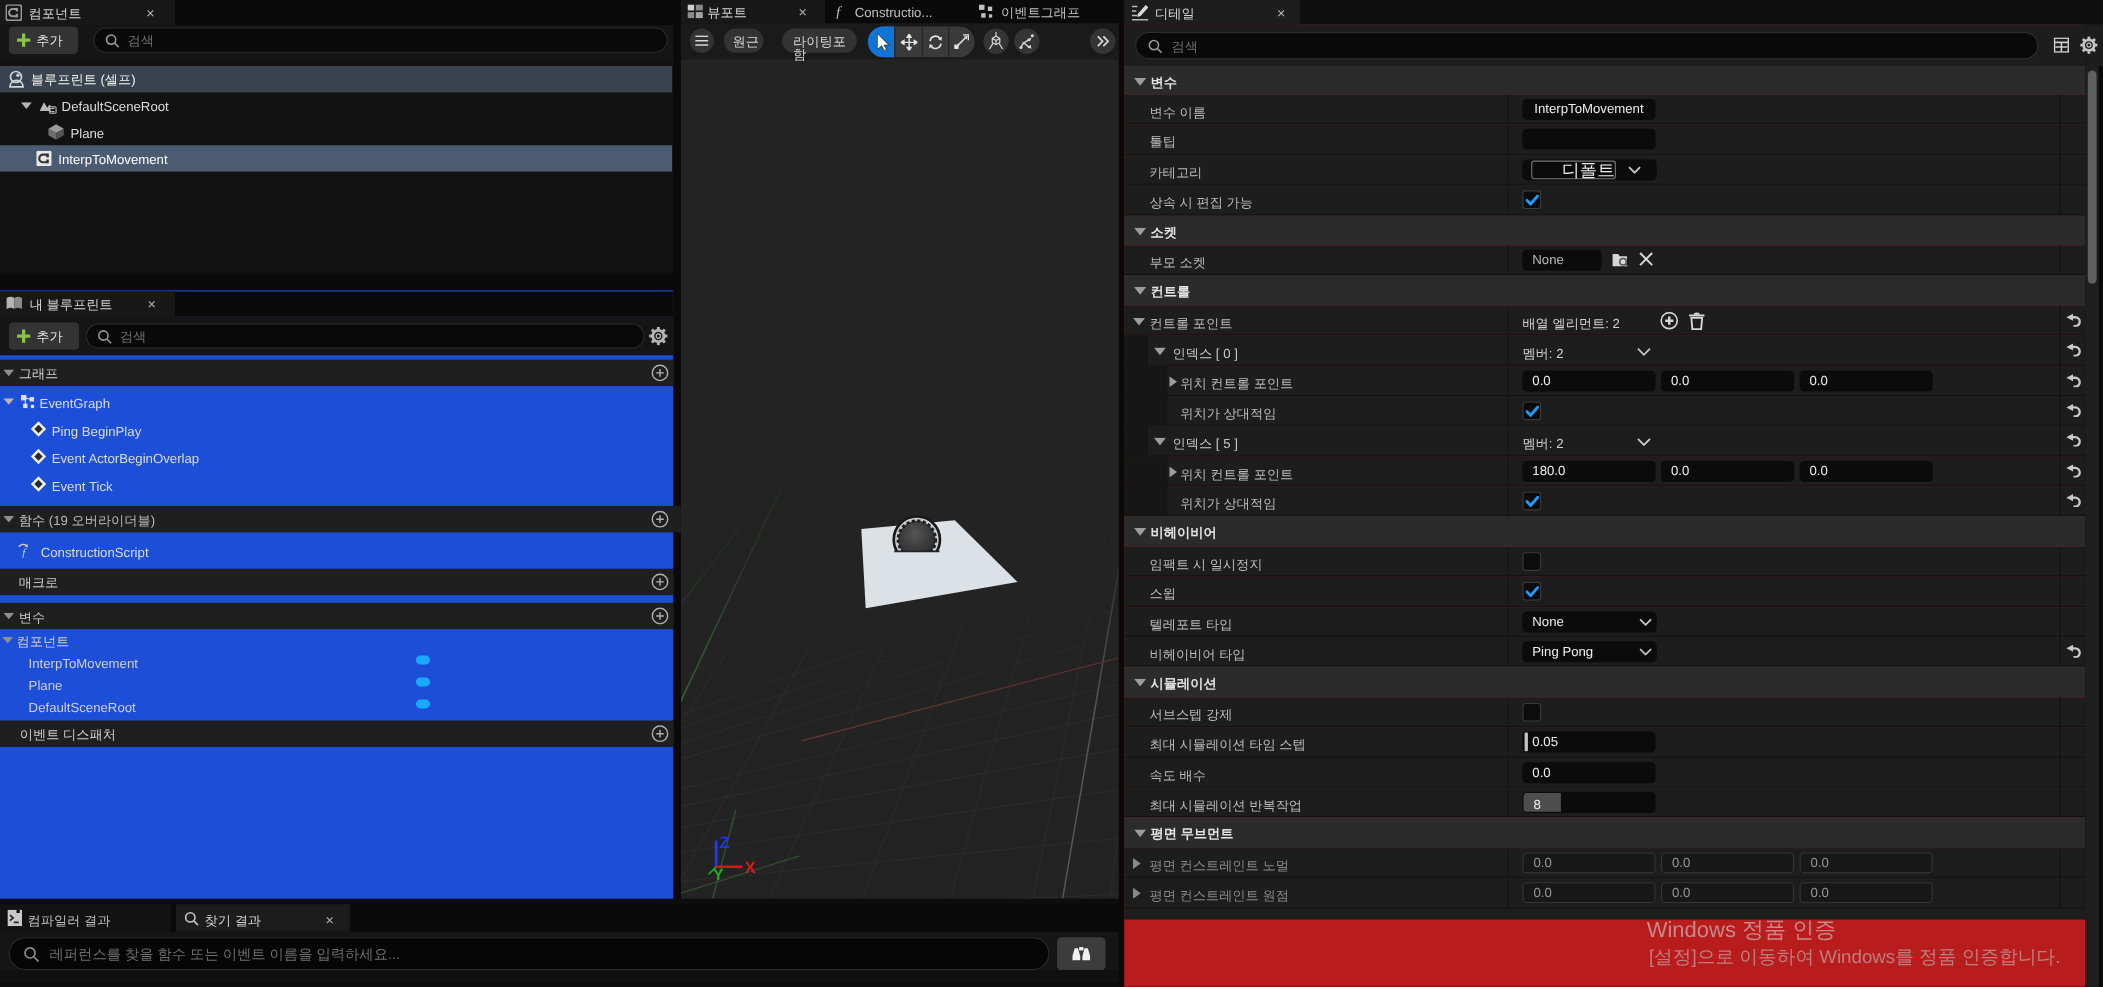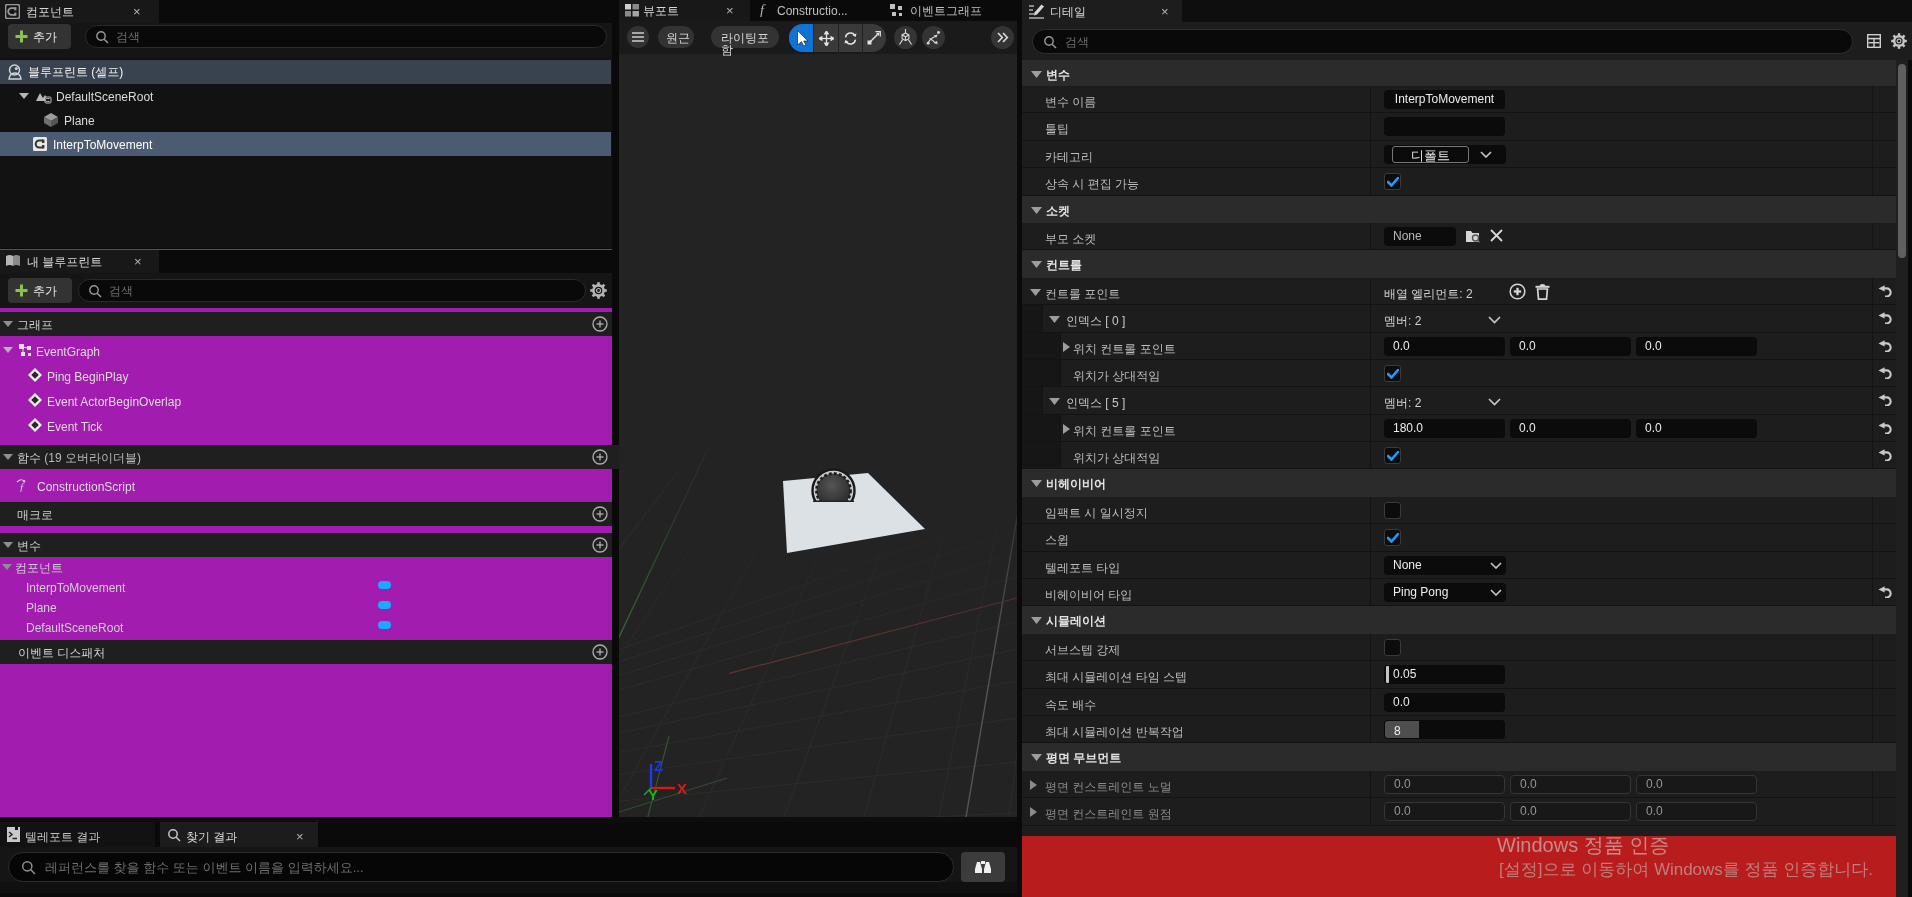--- a/index.html
+++ b/index.html
@@ -82,21 +82,21 @@
     <svg class="abs" style="left:33px;top:5px" width="14" height="14" viewBox="0 0 14 14">
         <rect x="0" y="0" width="14" height="14" rx="1.5" fill="#e8e8e8"></rect>
         <path d="M10 3.5H6.2a3.5 3.5 0 100 7H10" fill="none" stroke="#353535" stroke-width="2"></path>
         <rect x="9" y="2.6" width="2.4" height="3.4" fill="#353535"></rect>
         <rect x="9" y="8" width="2.4" height="3.4" fill="#353535"></rect>
       </svg>
     <span class="abs txt" style="left:53px;top:7px;color:#ffffff">InterpToMovement</span>
   </div>
 </div>
 
-<div class="abs" id="bp" style="left:0;top:249px;width:612px;height:569px;background:#a21caf">
+<div class="abs" id="bp" style="left:0;top:264px;width:612px;height:569px;background:#1d4ed8">
 
   <div class="abs" style="left:0;top:1px;width:612px;height:23px;background:#0a0a0a"></div>
   <div class="abs" style="left:0;top:1px;width:159px;height:23px;background:#181818"></div>
   <svg class="abs" style="left:5px;top:5px" width="16" height="14" viewBox="0 0 16 14">
       <path d="M1 2c2.5-1.5 5-1.5 7 0v10c-2-1.5-4.5-1.5-7 0z" fill="#b5b5b5"></path>
       <path d="M15 2c-2.5-1.5-5-1.5-7 0v10c2-1.5 4.5-1.5 7 0z" fill="#8a8a8a"></path>
     </svg>
   <div class="abs txt" style="left:27px;top:7px;color:#d7d7d7">내 블루프린트</div>
   <div class="abs txt" style="left:134px;top:6px;color:#b5b5b5;font-size:13px">×</div>
 
@@ -249,21 +249,21 @@
 <div class="abs" id="bottom" style="left:0;top:817px;width:1017px;height:80px;background:#0d0d0d">
 
   <div class="abs" style="left:0;top:5px;width:1017px;height:25px;background:#0a0a0a"></div>
   <div class="abs" style="left:0;top:5px;width:155px;height:25px;background:#121212">
     <svg class="abs" style="left:6px;top:5px" width="14" height="15" viewBox="0 0 14 15">
         <path d="M1 0h9l4 0v15H1z" fill="#c9c9c9"></path>
         <rect x="9" y="0" width="3" height="3" fill="#0d0d0d"></rect>
         <path d="M3 5l3 2.5L3 10" fill="none" stroke="#222" stroke-width="1.5"></path>
         <line x1="6.5" y1="11.5" x2="11" y2="11.5" stroke="#222" stroke-width="1.5"></line>
       </svg>
-    <span class="abs txt" style="left:25px;top:9px;color:#c0c0c0">텔레포트 결과</span>
+    <span class="abs txt" style="left:25px;top:9px;color:#c0c0c0">컴파일러 결과</span>
   </div>
   <div class="abs" style="left:160px;top:5px;width:158px;height:25px;background:#1c1c1c">
     <svg class="abs" style="left:7px;top:6px" width="14" height="14" viewBox="0 0 14 14">
         <circle cx="6" cy="6" r="4.2" fill="none" stroke="#c5c5c5" stroke-width="1.5"></circle>
         <line x1="9.2" y1="9.2" x2="13" y2="13" stroke="#c5c5c5" stroke-width="1.5"></line>
       </svg>
     <span class="abs txt" style="left:26px;top:9px;color:#d7d7d7">찾기 결과</span>
     <span class="abs txt" style="left:136px;top:8px;color:#b5b5b5;font-size:13px">×</span>
   </div>
 
@@ -528,21 +528,21 @@
         <span class="lab">변수 이름</span>
         <span class="inp" style="left:362px;text-align:center;padding-left:0">InterpToMovement</span>
       </div>
     <div class="dr">
         <span class="lab">툴팁</span>
         <span class="inp" style="left:362px"></span>
       </div>
     <div class="dr">
         <span class="lab">카테고리</span>
       <span class="inp" style="left:362px;width:122px"></span>
-      <span class="abs" style="left:370px;top:5px;width:77px;height:17px;border:1px solid #777;border-radius:3px;color:#ececec;font-size:13px;line-height:17px;text-align:center;box-sizing:border-box">디폴트</span>
+      <span class="abs" style="left:370px;top:5px;width:77px;height:17px;border:1px solid #777;border-radius:3px;color:#ececec;font-size:16px;line-height:17px;text-align:right;box-sizing:border-box">디폴트</span>
       <svg class="abs" style="left:458px;top:10px" width="12" height="7" viewBox="0 0 12 7">
           <path d="M1 1l5 5 5-5" fill="none" stroke="#c9c9c9" stroke-width="1.6"></path>
         </svg>
     </div>
     <div class="dr">
         <span class="lab">상속 시 편집 가능</span>
         <span class="chk">
           <svg style="position:absolute;left:2px;top:3px" width="12" height="10" viewBox="0 0 12 10">
             <path d="M1 5l3.5 3.5L11 1" fill="none" stroke="#1e9bff" stroke-width="2.6" stroke-linecap="round"></path>
           </svg>

